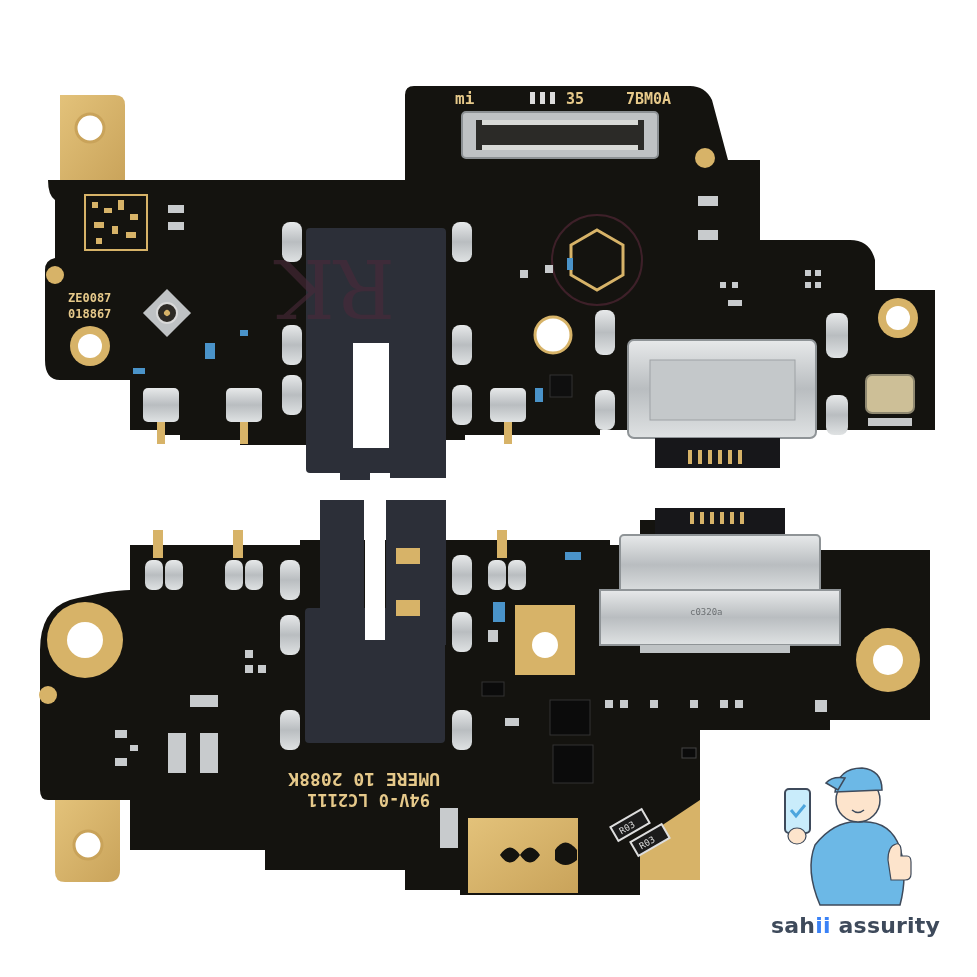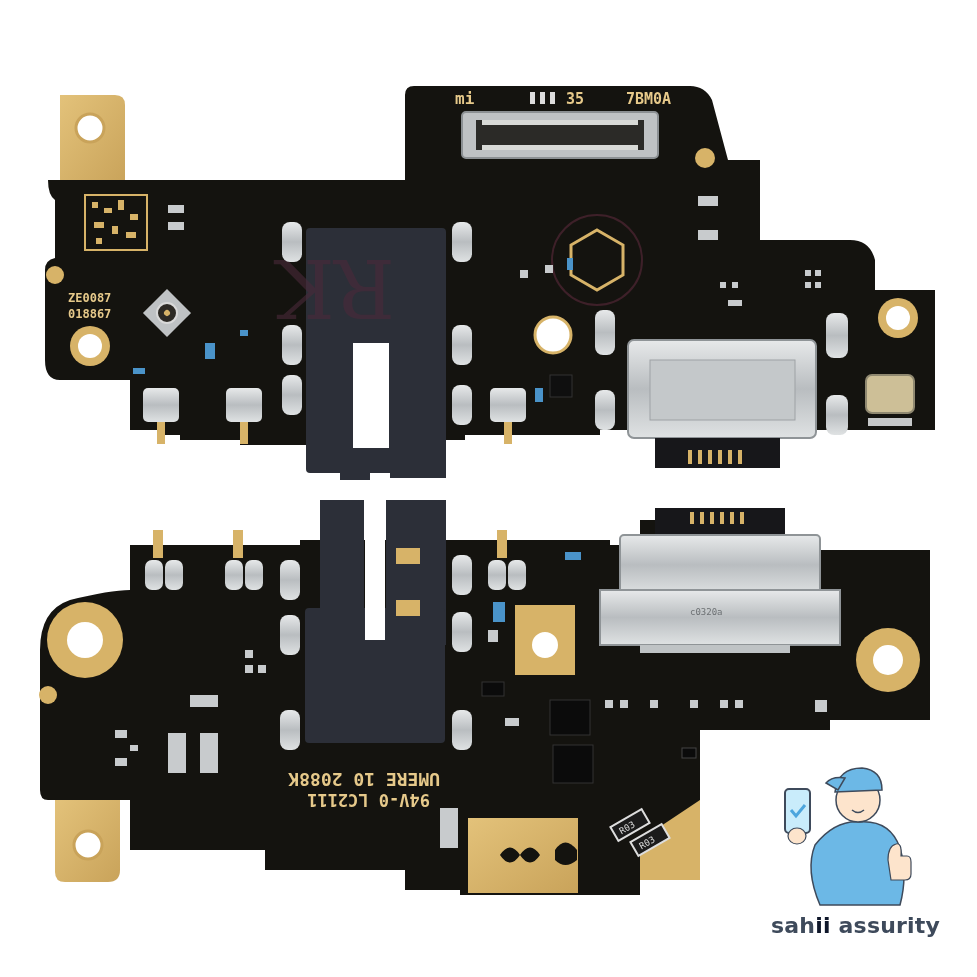--- a/index.html
+++ b/index.html
@@ -1,20 +1,20 @@
 <!DOCTYPE html>
 <html><head>
 <meta charset="utf-8">
 <style>
   html,body{margin:0;padding:0;background:#ffffff;}
   body{width:977px;height:977px;position:relative;overflow:hidden;font-family:"DejaVu Sans",sans-serif;}
   svg{position:absolute;left:0;top:0;}
   .silk{fill:#e6c98a;font-family:"DejaVu Sans Mono",monospace;font-weight:bold;}
   .logo-text{position:absolute;left:771px;top:913px;font-family:"DejaVu Sans",sans-serif;font-weight:bold;font-size:22px;color:#3e4a5b;letter-spacing:0.2px;}
-  .logo-text .ii{color:#0f172a;}
+  .logo-text .ii{color:#3b82f6;}
 </style>
 </head>
 <body>
 
 <svg width="977" height="977" viewBox="0 0 977 977" xmlns="http://www.w3.org/2000/svg">
   <defs>
     <linearGradient id="silverG" x1="0" y1="0" x2="0" y2="1">
       <stop offset="0" stop-color="#e7e9ea"></stop>
       <stop offset="0.5" stop-color="#b9bdc0"></stop>
       <stop offset="1" stop-color="#dfe2e3"></stop>

